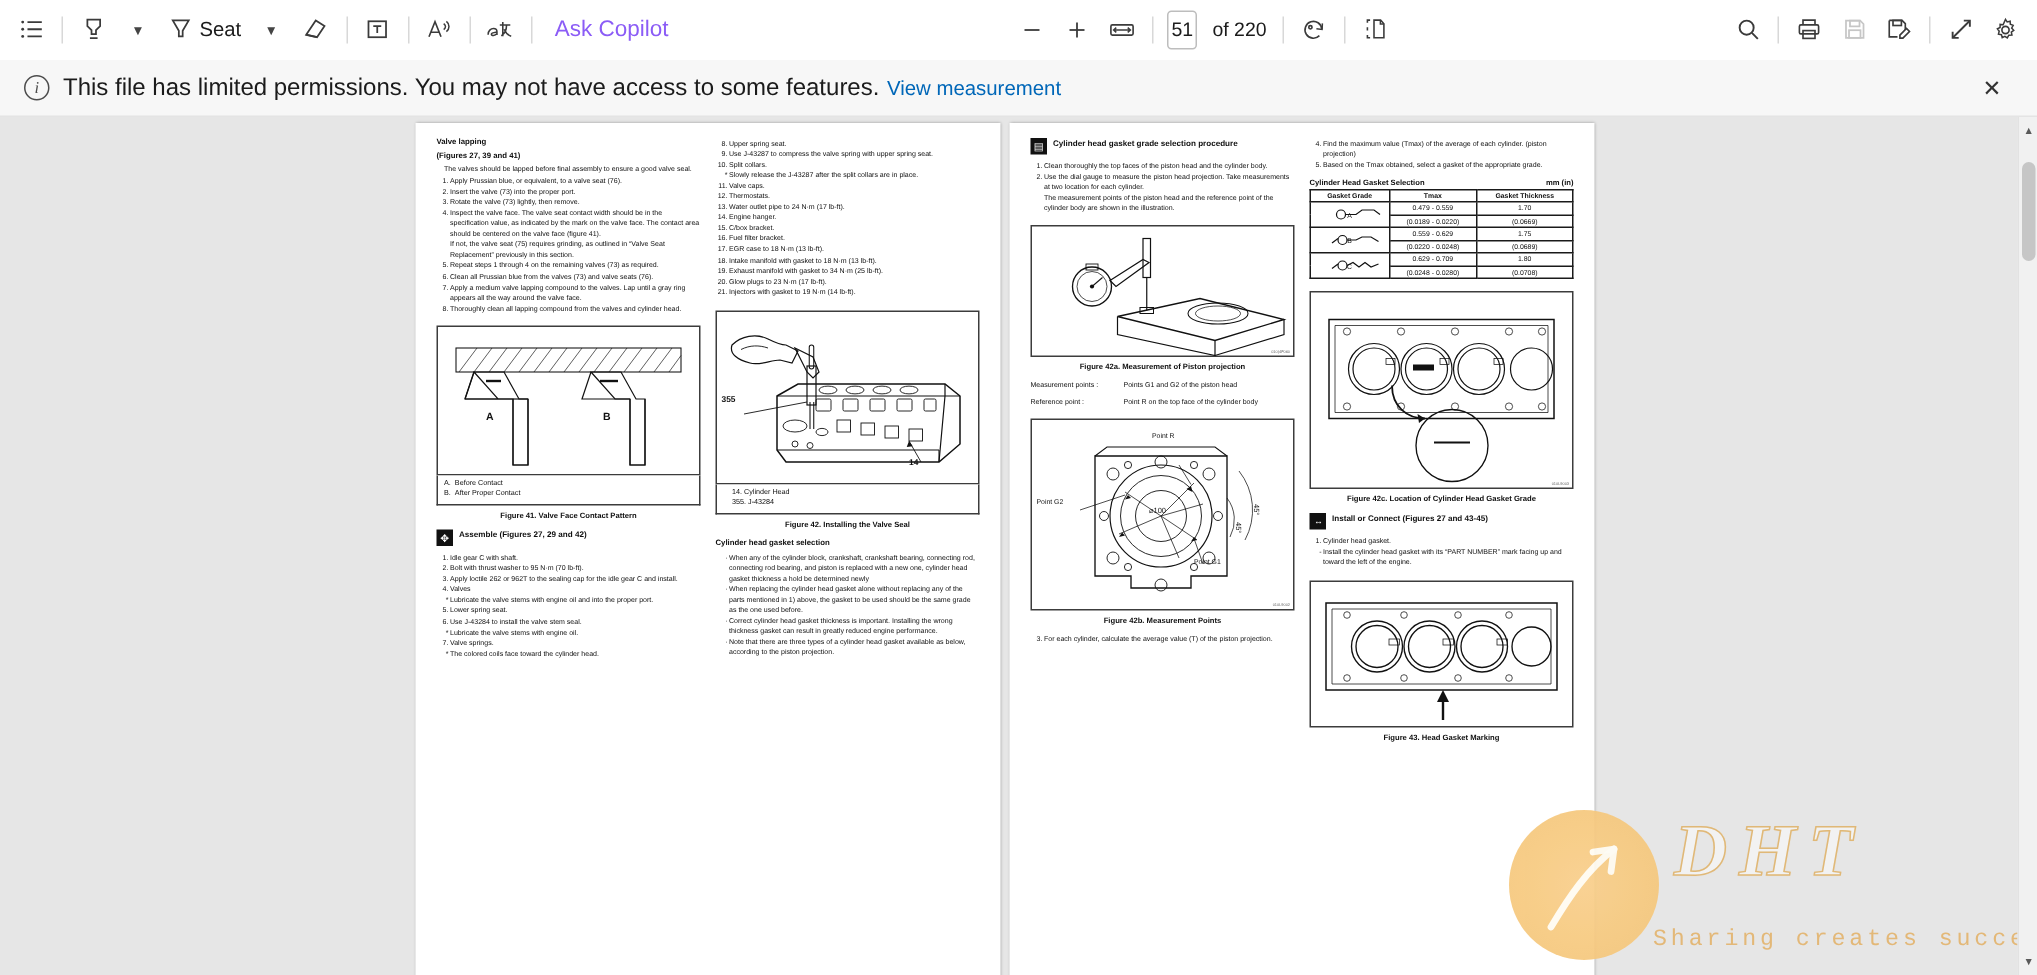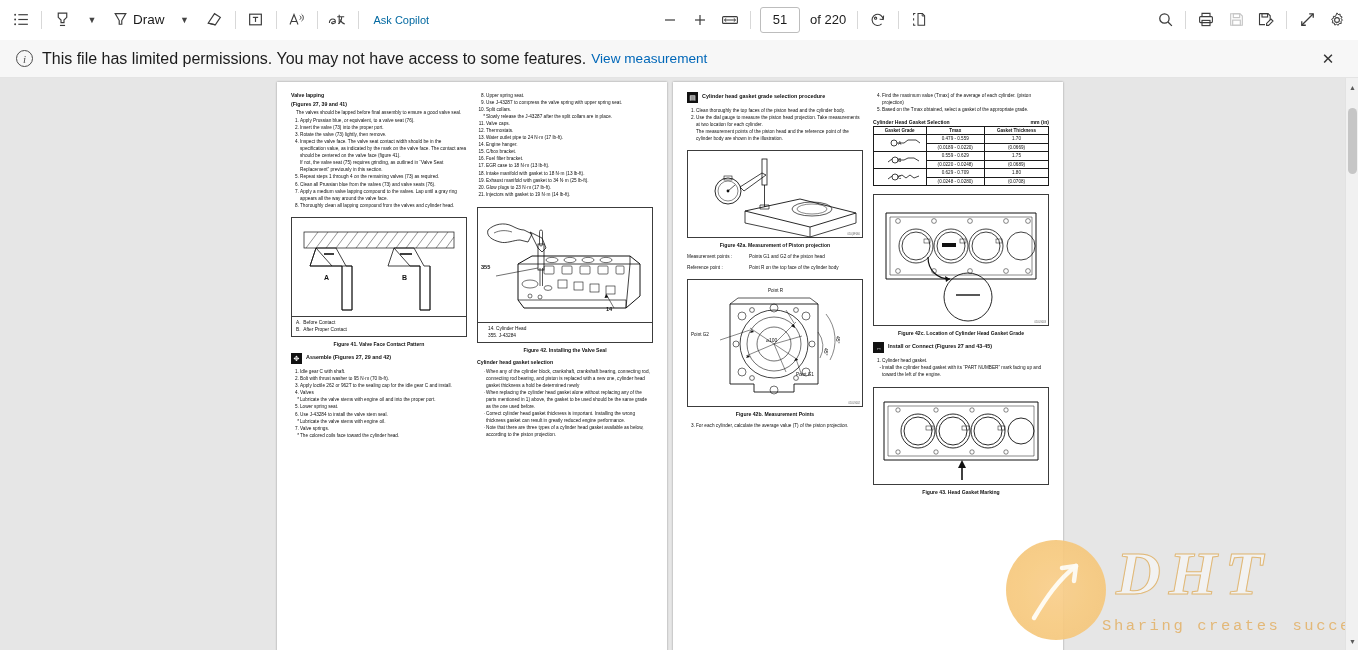--- a/index.html
+++ b/index.html
@@ -29,25 +29,25 @@
   }
   .tb-sep {
     width: 1px; height: 18px; background: #d8d8d8; margin: 0 5px; flex: none;
   }
   .tb-label {
     font-size: 13.5px; color: #1b1b1b; margin-left: 4px; white-space: nowrap;
   }
   .chev { font-size: 9px; color: #444; }
   .tb-spacer { flex: 1 1 auto; }
   .copilot {
-    font-size: 11px; color: #0369a1; padding: 0 10px; cursor: pointer;
+    font-size: 15px; color: #8b5cf6; padding: 0 10px; cursor: pointer;
     white-space: nowrap;
   }
   .pagebox {
-    width: 40px; height: 26px; border: 1px solid #bdbdbd; border-radius: 3px;
+    width: 20px; height: 26px; border: 1px solid #bdbdbd; border-radius: 3px;
     display: flex; align-items: center; justify-content: center;
     font-size: 13px; color: #1b1b1b; background: #fff; margin: 0 4px;
   }
   .pagetotal { font-size: 13px; color: #1b1b1b; margin: 0 6px; white-space: nowrap; }
   .tb-btn.disabled { color: #c6c6c6; cursor: default; }
 
   
   .notif {
     height: 38px; width: 1358px; background: #f7f7f7;
     display: flex; align-items: center;
@@ -155,21 +155,21 @@
   }
   .wm-circle {
     position: absolute; left: 8px; top: 8px; width: 100px; height: 100px;
     border-radius: 50%;
     background: radial-gradient(circle at 50% 50%, #f9cf8b 0%, #f7c97e 58%, #f5c77c 78%, rgba(245,199,124,0.75) 100%);
     opacity: 0.92;
   }
   .wm-dht {
     position: absolute; left: 118px; top: 6px;
     font-family: "Liberation Serif", serif;
-    font-size: 62px; font-weight: bold; font-style: italic;
+    font-size: 49px; font-weight: bold; font-style: italic;
     letter-spacing: 8px;
     color: #f2f2f2;
     -webkit-text-stroke: 1px #e0b877;
     text-shadow: 0 0 1px #e7c388;
   }
   .wm-tag {
     position: absolute; left: 104px; top: 85px;
     font-family: "Liberation Mono", monospace;
     font-size: 15.5px; letter-spacing: 2.6px; color: #e3b878;
     white-space: nowrap;
@@ -217,21 +217,21 @@
     </svg>
   </div>
   <div class="tb-btn">
     <span class="chev">▼</span>
   </div>
 
   <div class="tb-btn">
     <svg width="17" height="17" viewBox="0 0 16 16" fill="none" stroke="#3b3b3b" stroke-width="1.1">
       <path d="M3 2.5 L13 2.5 L9.2 9 L9.2 12.5 L6.8 12.5 L6.8 9 Z"></path>
     </svg>
-    <span class="tb-label">Draw</span>
+    <span class="tb-label">Seat</span>
   </div>
   <div class="tb-btn">
     <span class="chev">▼</span>
   </div>
 
   <div class="tb-btn">
     <svg width="17" height="17" viewBox="0 0 16 16" fill="none" stroke="#3b3b3b" stroke-width="1.1">
       <path d="M2 11.5 L8 2.5 L13.5 6 L8.8 13 Z"></path>
       <line x1="2.2" y1="11.4" x2="8.8" y2="13"></line>
     </svg>

